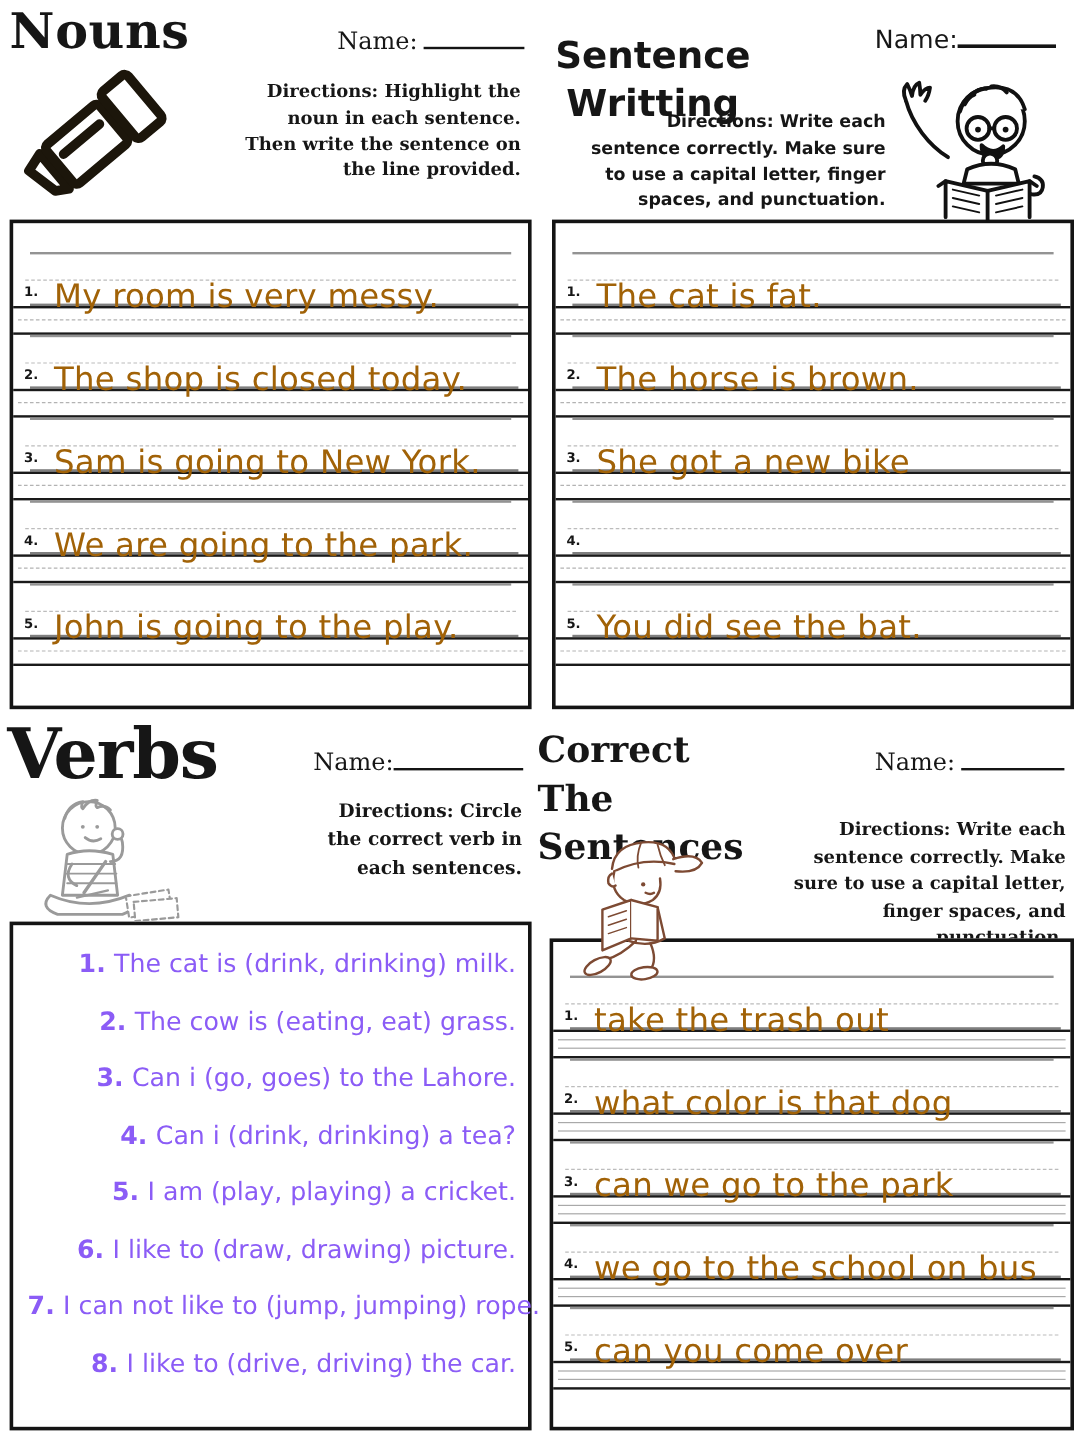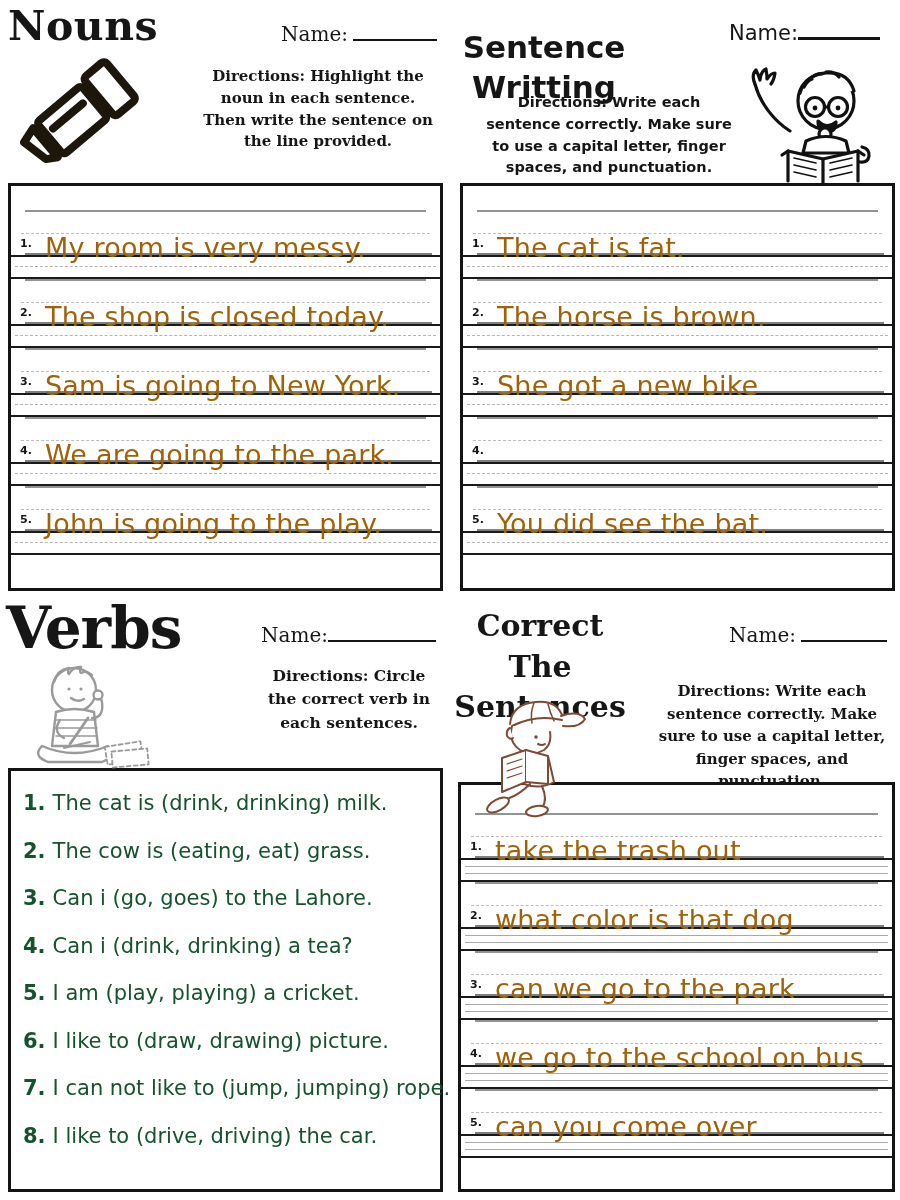--- a/index.html
+++ b/index.html
@@ -12,31 +12,31 @@
     overflow:hidden;
   }
   .abs { position:absolute; }
   .serif { font-family:"DejaVu Serif", serif; }
   .sans  { font-family:"DejaVu Sans", sans-serif; }
 
   
   .title-nouns   { left:8px;  top:2px;   font-size:41px; font-weight:bold; letter-spacing:0.5px; }
   .title-sw      { left:458px; top:8px;  width:172px; text-align:center; font-size:31px; font-weight:bold; line-height:1.28;margin-top:20px; }
   .title-verbs   { left:6px;  top:594px; font-size:58px; font-weight:900; letter-spacing:-1px; }
-  .title-cs      { left:448px; top:606px; width:184px; text-align:center; font-size:30px; font-weight:bold; line-height:1.35; }
+  .title-cs      { left:448px; top:606px; width:184px; text-align:left; font-size:30px; font-weight:bold; line-height:1.35; }
 
   .name-row { white-space:nowrap; }
   .name-row .lbl { font-size:20px; }
   .name-nouns { left:281px; top:22px; }
   .name-sw    { left:729px; top:21px; font-size:21px; }
   .name-verbs { left:261px; top:623px; }
   .name-cs    { left:729px; top:623px; }
   .name-line { display:inline-block; border-bottom:2.5px solid #141414; height:16px; vertical-align:baseline; }
 
-  .directions { text-align:center; font-weight:bold; }
+  .directions { text-align:right; font-weight:bold; }
   .dir-nouns { left:202px; top:66px;  width:232px; font-size:15px;  line-height:1.45; }
   .dir-sw    { left:480px; top:92px;  width:258px; font-size:14.5px; line-height:1.5; font-family:"DejaVu Sans",sans-serif; }
   .dir-verbs { left:263px; top:664px; width:172px; font-size:15.5px; line-height:1.5; }
   .dir-cs    { left:656px; top:680px; width:232px; font-size:15px;  line-height:1.5; }
 
   
   .ws-box { position:absolute; border:3px solid #141414; background:#fff; }
   .box-nouns { left:8px;   top:183px; width:435px; height:408px; }
   .box-sw    { left:460px; top:183px; width:435px; height:408px; }
   .box-verbs { left:8px;   top:768px; width:435px; height:424px; padding:20px 10px 0 12px; }
@@ -54,21 +54,21 @@
   .w-row .hw  { position:absolute; left:34px; bottom:-8px; font-size:27px; letter-spacing:0.2px;
                 white-space:nowrap; color:#a16207; z-index:2; }
 
   
   .b-row { position:relative; height:24px; border-top:2px solid #1a1a1a; border-bottom:2px solid #1a1a1a; }
   .b-row .l-mid { position:absolute; left:4px; right:4px; top:46%; border-top:1.5px dashed #b3b3b3; }
   .b-row .l-a   { position:absolute; left:4px; right:4px; top:28%; border-top:1.5px solid #a9a9a9; }
   .b-row .l-b   { position:absolute; left:4px; right:4px; top:64%; border-top:1.5px solid #a9a9a9; }
 
   
-  .v-item { font-size:21px; margin-bottom:23.5px; white-space:nowrap; color:#14532d; }
+  .v-item { font-size:21px; margin-bottom:23.5px; white-space:nowrap; color:#8b5cf6;text-align:right; }
   .v-item .v-num { font-weight:bold; margin-right:7px; }
 
   
   .ill { position:absolute; z-index:5; }
   .ill svg { display:block; }
 </style>
 </head>
 <body>
 
 <div class="abs serif title-nouns">Nouns</div>

